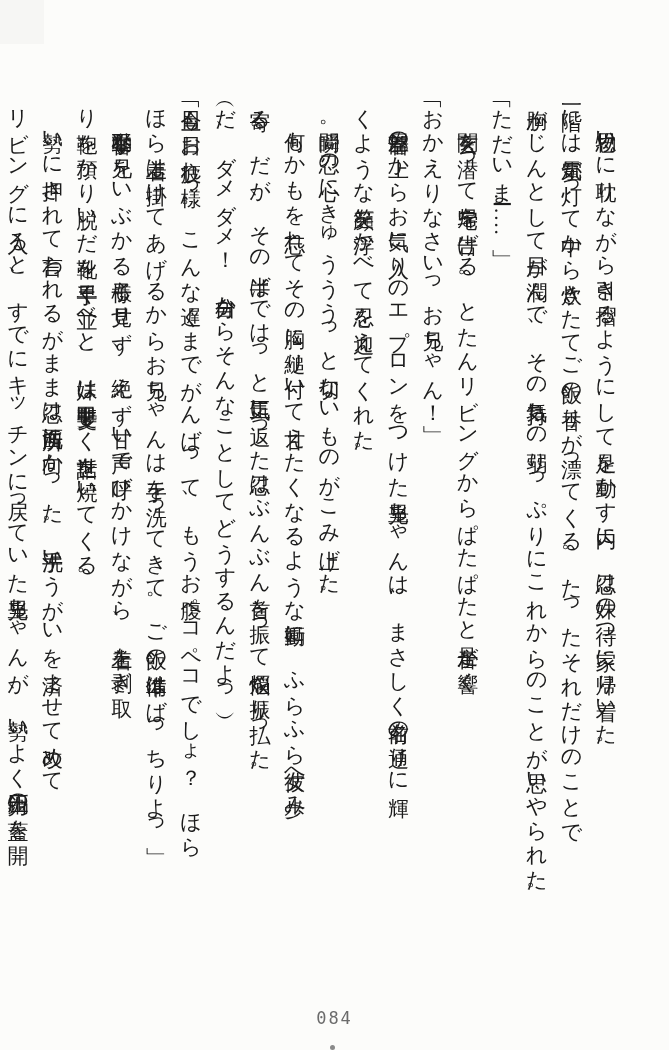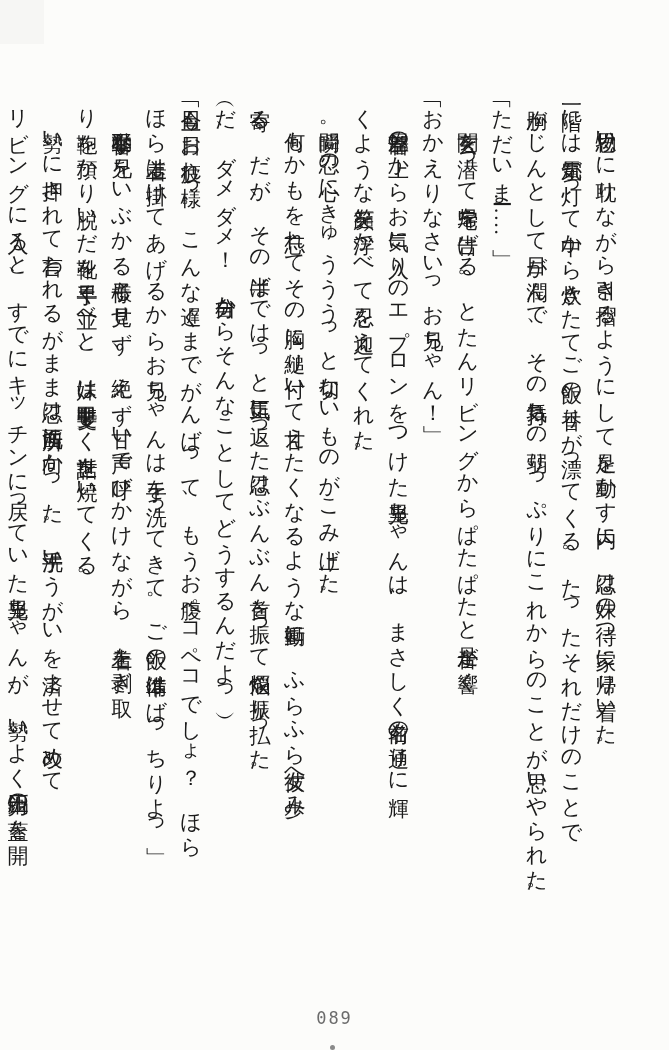--- a/index.html
+++ b/index.html
@@ -92,15 +92,15 @@
       <p class="column">寄る。だが、その半ばではっと正気に返った忍はぶんぶん首を振って煩悩を振り払った。</p>
       <p class="column">（だ、ダメダメ！　自分からそんなことしてどうするんだよっ）</p>
       <p class="column">「今日も一日お疲れ様っ。こんな遅くまでがんばって、もうお腹ペコペコでしょ？　ほら</p>
       <p class="column">ほら上着は掛けてあげるからお兄ちゃんは手を洗ってきて。ご飯の準備はばっちりよっ」</p>
       <p class="column indent">挙動不審な兄をいぶかる様子も見せず、絶えず甘い声で呼びかけながら、上着を剥ぎ取</p>
       <p class="column">り鞄を預かり脱いだ靴を手早く並べと、妹は甲斐甲斐しく世話を焼いてくる。</p>
       <p class="column indent">勢いに押されて言われるがまま忍は洗面所に向かった。手洗いうがいを済ませて改めて</p>
       <p class="column">リビングに入ると、すでにキッチンに戻っていた光里ちゃんが、勢いよく圧力鍋の蓋を開</p>
     </div>
 
-  <div class="page-number">089</div>
+  <div class="page-number">084</div>
   <div class="scan-artifact-dot"></div>
 </div>
 
 </body></html>

